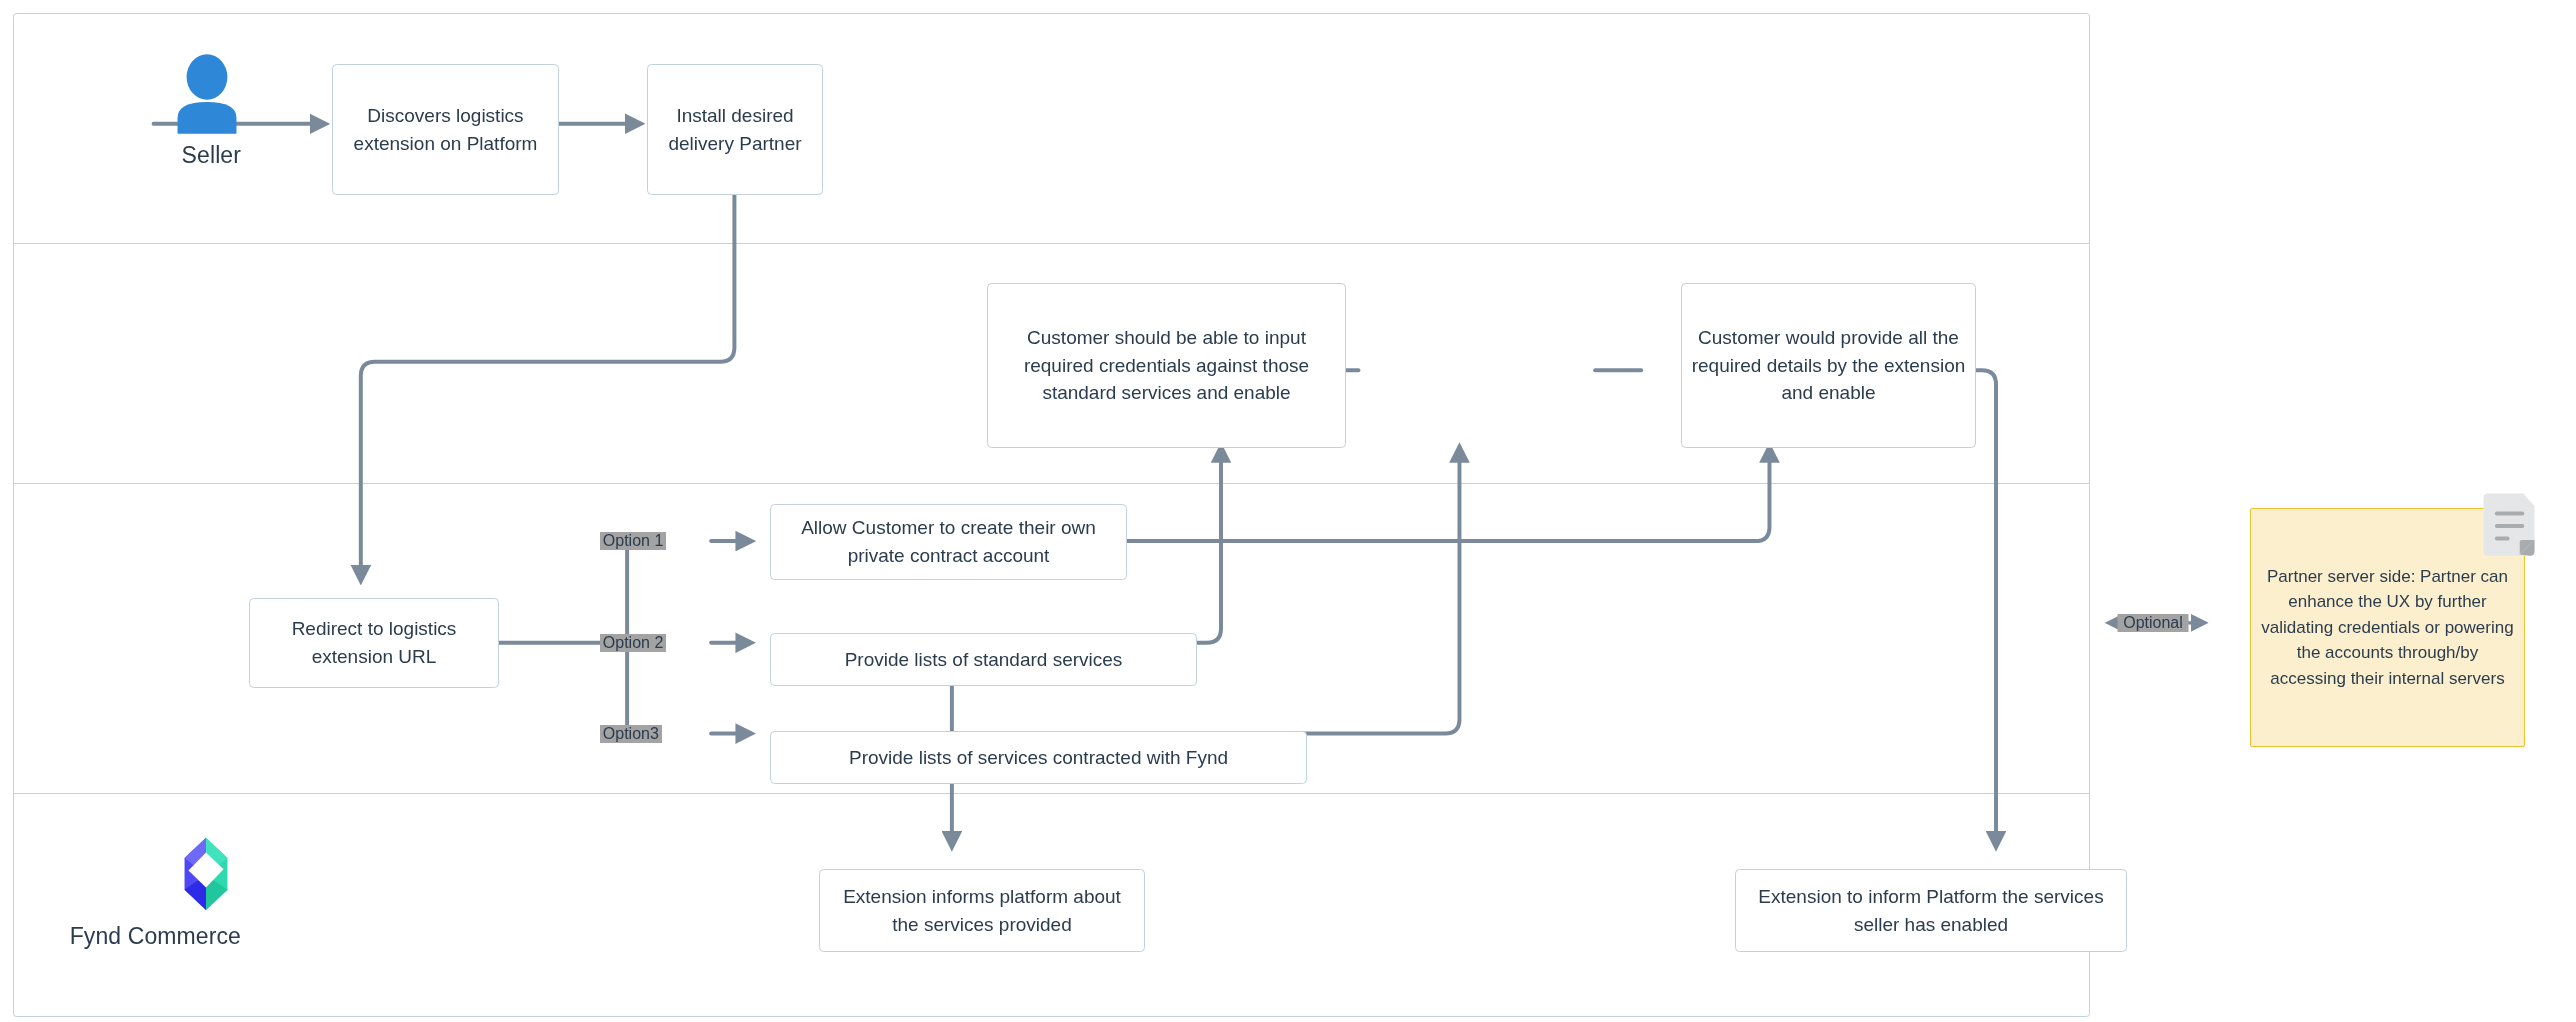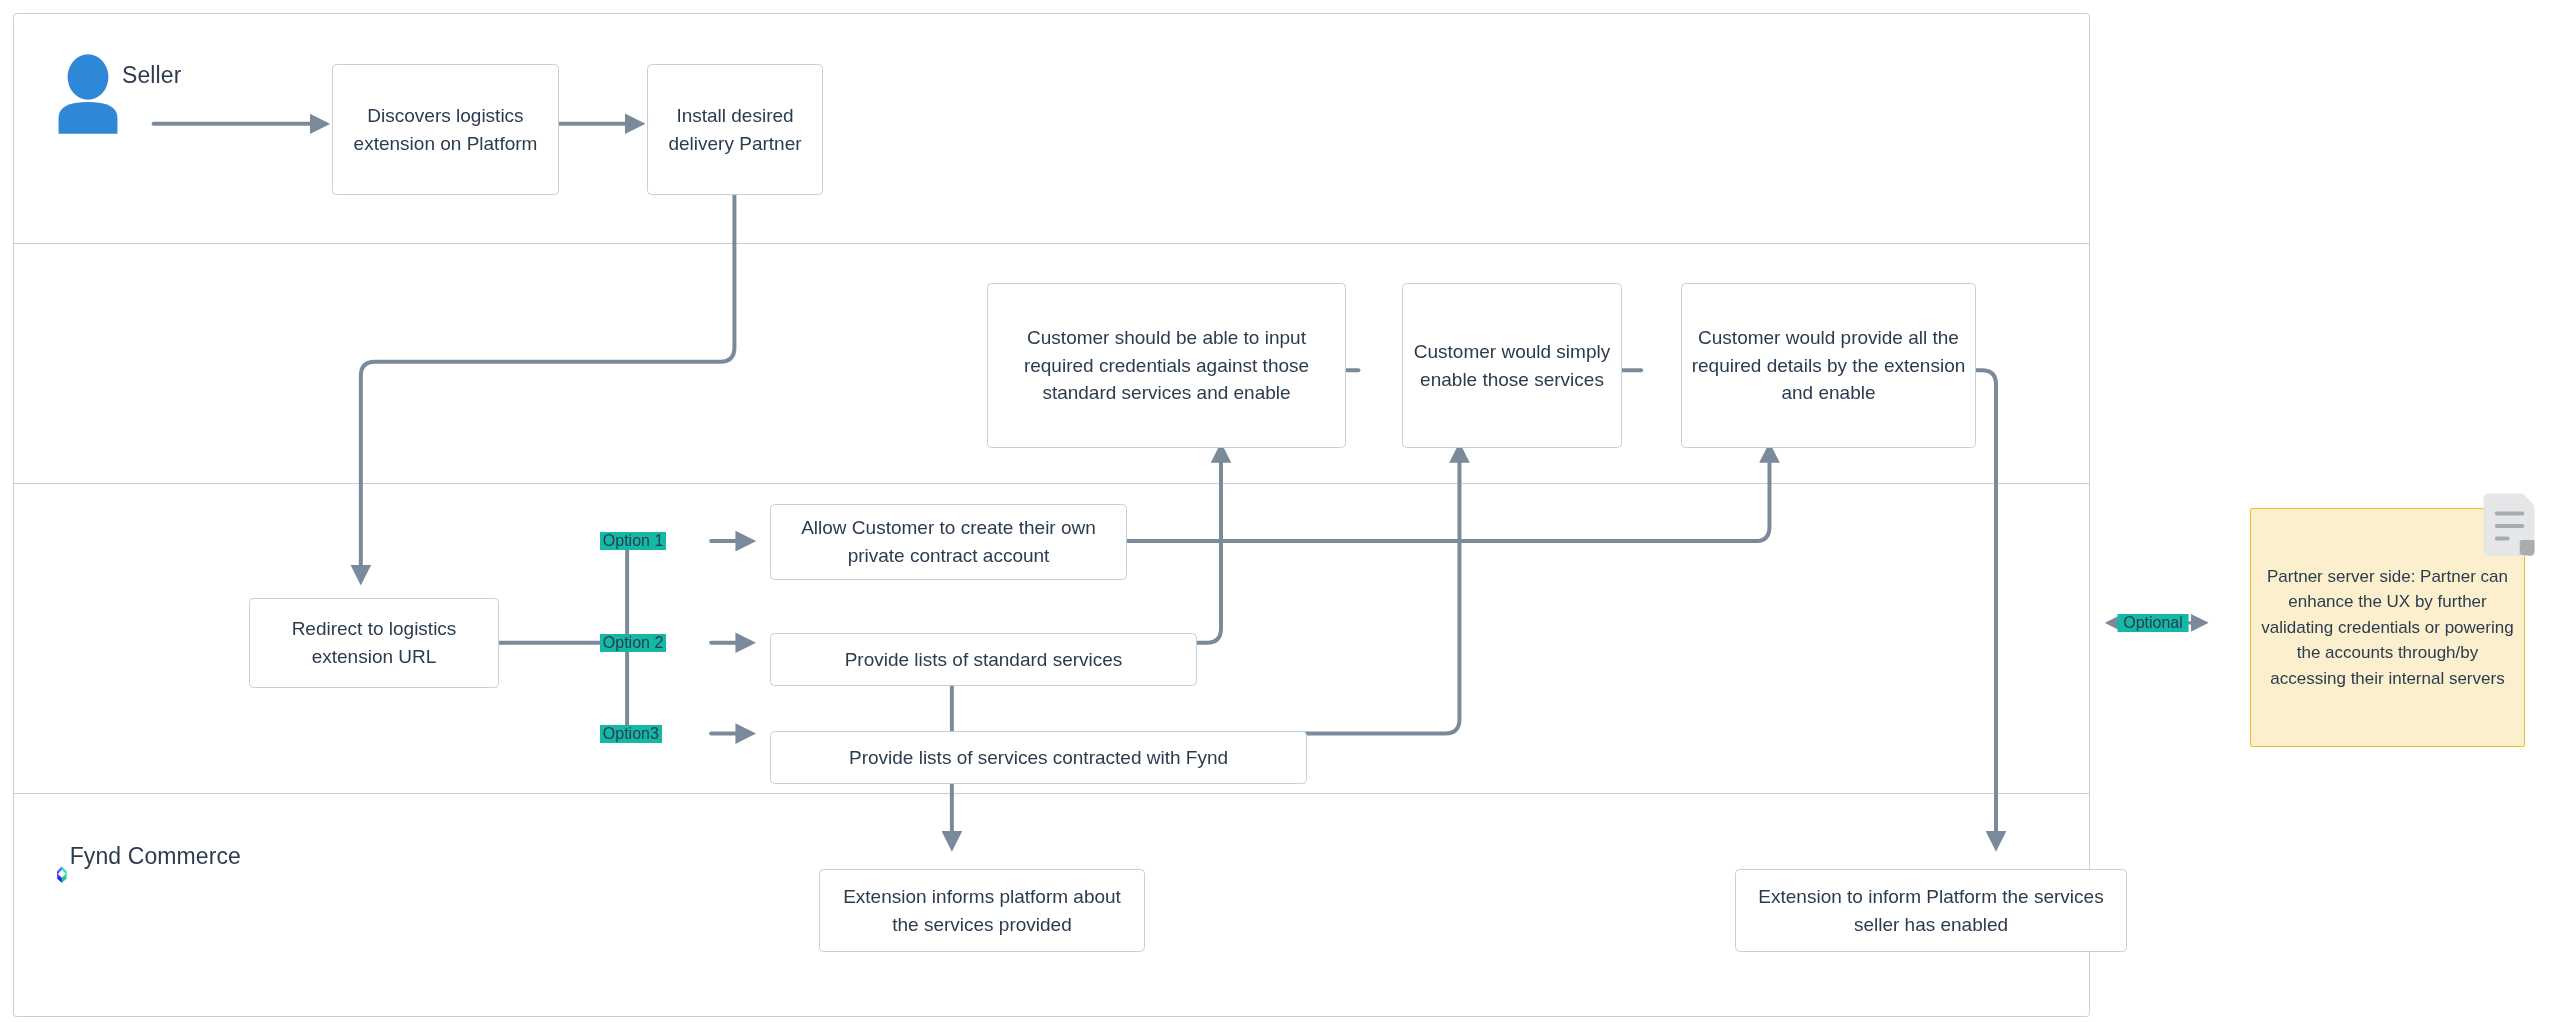--- a/index.html
+++ b/index.html
@@ -28,22 +28,22 @@
     position: absolute;
     left: 0; right: 0;
     border-bottom: 1.7px solid #c2d1dd;
   }
   .lane.last { border-bottom: none; }
 
   
   .actor {
     position: absolute;
     display: flex;
-    flex-direction: row;
-    align-items: flex-start;
+    flex-direction: column;
+    align-items: flex-end;
     width: 187px;
   }
   .actor-label {
     margin-top: 8px;
     font-size: 23px;
     color: #2b3c4e;
     white-space: nowrap;
     letter-spacing: 0.1px;
   }
   .actor-icon { display: block; }
@@ -83,21 +83,21 @@
     position: absolute;
     right: -14.8px; top: -17px;
   }
 
   
   .edge-label {
     position: absolute;
     font-size: 16px;
     color: #2b3c4e;
     white-space: nowrap;
-    background: #14b8a6;
+    background: #a3a3a3;
     padding: 0 2.8px;
   }
 
   svg.wires {
     position: absolute;
     left: 0; top: 0;
     width: 2576px; height: 1022px;
     pointer-events: none;
     overflow: visible;
   }
@@ -189,21 +189,20 @@
 
       <polygon points="62,30 93,60 62,92 31,62" fill="#ffffff"></polygon>
     </svg>
     <div class="actor-label">Fynd Commerce</div>
   </div>
 
   <div class="node" style="left:332px; top:64px; width:227px; height:131px;">Discovers logistics extension on Platform</div>
   <div class="node" style="left:647px; top:64px; width:176px; height:131px;">Install desired delivery Partner</div>
 
   <div class="node" style="left:987px; top:283px; width:359px; height:165px;">Customer should be able to input required credentials against those standard services and enable</div>
-  <div class="node" style="left:1402px; top:283px; width:220px; height:165px;">Customer would simply enable those services</div>
   <div class="node" style="left:1681px; top:283px; width:295px; height:165px;">Customer would provide all the required details by the extension and enable</div>
 
   <div class="node" style="left:249px; top:598px; width:250px; height:90px;">Redirect to logistics extension URL</div>
   <div class="node" style="left:770px; top:504px; width:357px; height:76px;">Allow Customer to create their own private contract account</div>
   <div class="node" style="left:770px; top:633px; width:427px; height:53px;">Provide lists of standard services</div>
   <div class="node" style="left:770px; top:731px; width:537px; height:53px;text-align:center;">Provide lists of services contracted with Fynd</div>
 
   <div class="node" style="left:819px; top:869px; width:326px; height:83px;">Extension informs platform about the services provided</div>
   <div class="node" style="left:1735px; top:869px; width:392px; height:83px;">Extension to inform Platform the services seller has enabled</div>
 

